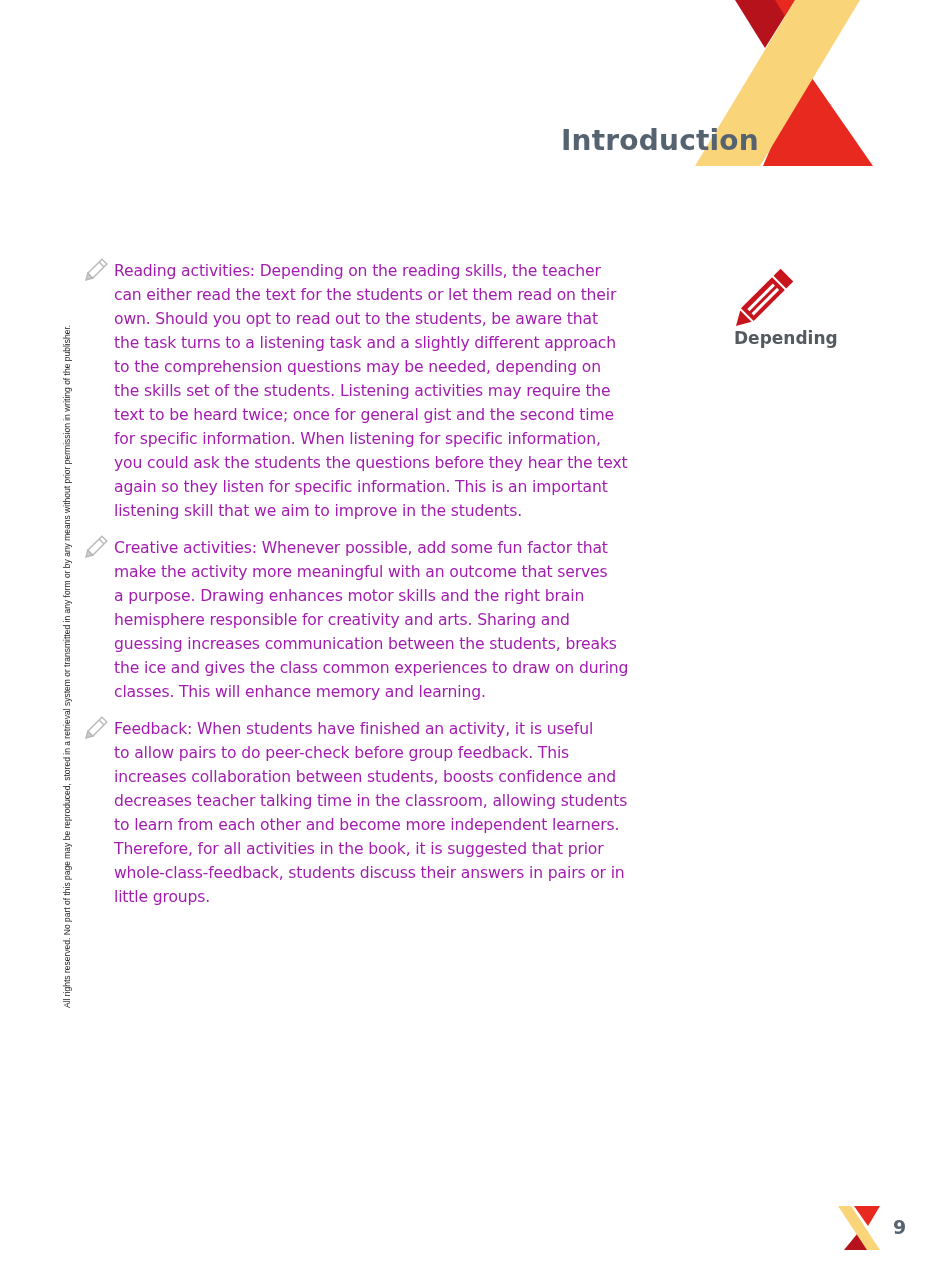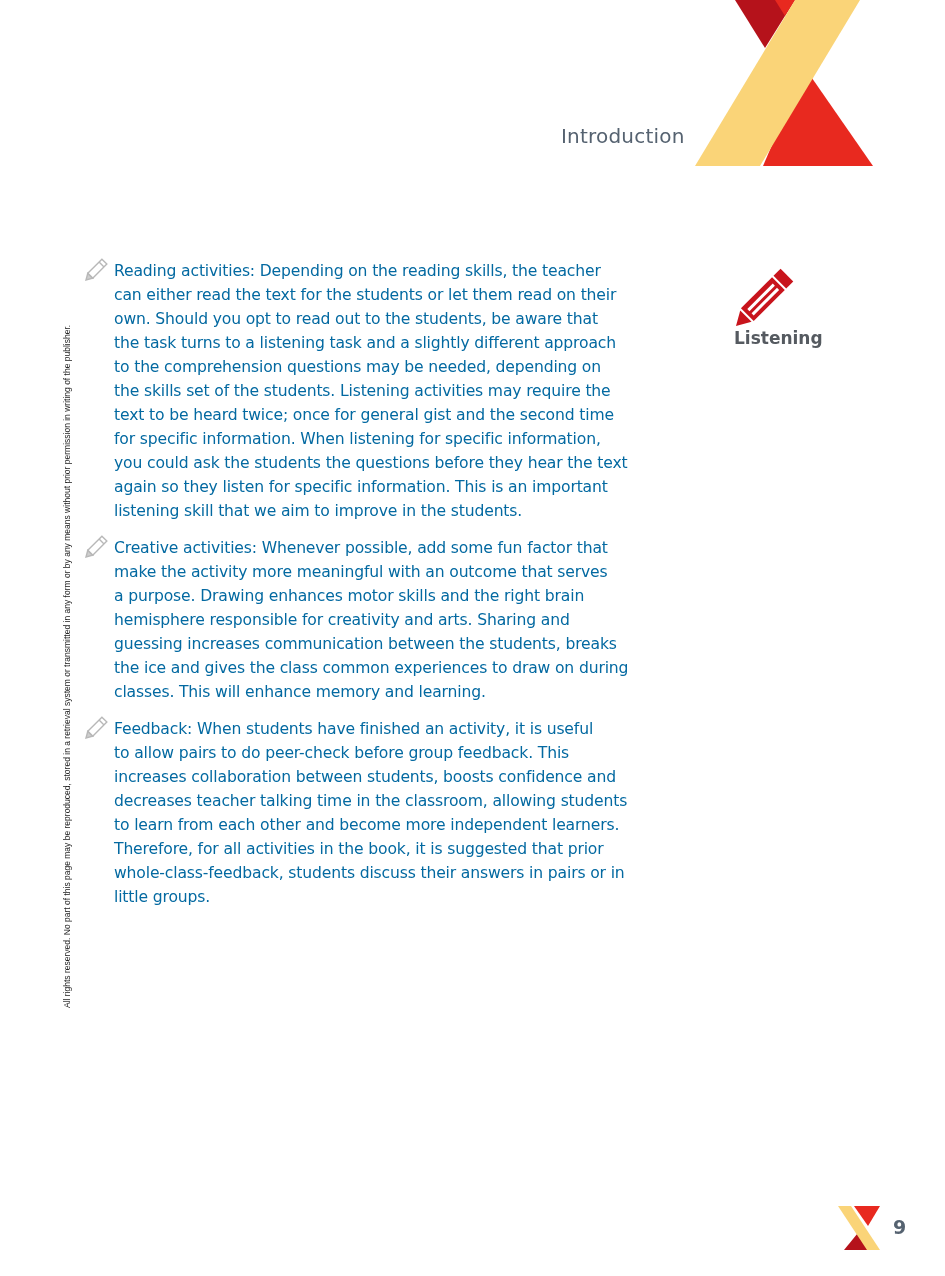--- a/index.html
+++ b/index.html
@@ -1,29 +1,29 @@
 <!DOCTYPE html>
 <html><head>
 <meta charset="utf-8">
 <style>
   html, body { margin:0; padding:0; background:#ffffff; }
   body { width:945px; height:1276px; position:relative; overflow:hidden;
          font-family:"DejaVu Sans", sans-serif; color:#1e1e1e; }
   .deco-top { position:absolute; left:695px; top:0; width:180px; height:166px; }
-  .section-title { position:absolute; left:561px; top:124px; font-size:20px; font-weight:normal;
+  .section-title { position:absolute; left:561px; top:124px; font-size:28px; font-weight:bold;
                    color:#556270; letter-spacing:0.2px; }
   .side-tag { position:absolute; left:734px; top:264px; width:100px; }
   .side-tag svg { display:block; margin-left:2px; }
   .side-tag-label { font-size:17px; font-weight:bold; color:#555a60; margin-top:2px; }
   .vertical-notice { position:absolute; left:62px; top:1008px; transform-origin:0 0; transform:rotate(-90deg);
                      white-space:nowrap; font-size:8.5px; color:#222; font-family:"Liberation Sans", sans-serif; }
   .content { position:absolute; left:84px; top:259px; width:600px; }
   .item { position:relative; padding-left:30px; margin-bottom:13px; }
   .item .pencil { position:absolute; left:0; top:-3px; width:26px; height:26px; }
-  .item p { margin:0; font-size:15.6px; line-height:24px; color:#0369a1; white-space:pre-line; letter-spacing:-0.15px; }
+  .item p { margin:0; font-size:15.6px; line-height:24px; color:#a21caf; white-space:pre-line; letter-spacing:-0.15px; }
   .footer-logo { position:absolute; left:838px; top:1206px; width:44px; height:44px; }
   .page-number { position:absolute; left:893px; top:1216px; font-size:19px; font-weight:bold; color:#556270; }
 </style>
 </head>
 <body>
 
 <svg class="deco-top" viewBox="0 0 180 166" xmlns="http://www.w3.org/2000/svg">
   <polygon points="40,0 100,0 70,48" fill="#b5121b"></polygon>
   <polygon points="80,0 100,0 90,16" fill="#e8291f"></polygon>
   <polygon points="110,68 178,166 68,166" fill="#e8291f"></polygon>
@@ -35,21 +35,21 @@
 <div class="side-tag">
   <svg width="64" height="62" viewBox="0 0 64 62" xmlns="http://www.w3.org/2000/svg">
     <g transform="translate(0,62) rotate(-45)">
       <polygon points="0,0 14,-8 14,8" fill="#c8141c"></polygon>
       <rect x="16" y="-9" width="44" height="18" fill="#c8141c"></rect>
       <rect x="20" y="-4" width="36" height="3" fill="#ffffff"></rect>
       <rect x="20" y="2" width="36" height="3" fill="#ffffff"></rect>
       <rect x="62" y="-9" width="10" height="18" fill="#c8141c"></rect>
     </g>
   </svg>
-  <div class="side-tag-label">Listening</div>
+  <div class="side-tag-label">Depending</div>
 </div>
 
 <div class="vertical-notice">All rights reserved. No part of this page may be reproduced, stored in a retrieval system or transmitted in any form or by any means without prior permission in writing of the publisher.</div>
 
 <div class="content">
   <div class="item">
     <svg class="pencil" viewBox="0 0 26 26">
       <g transform="translate(2,24) rotate(-45)" fill="none" stroke="#b8b8b8" stroke-width="1.4">
         <polygon points="0,0 6,-3.5 6,3.5" fill="#cfcfcf"></polygon>
         <rect x="6" y="-3.5" width="20" height="7"></rect>

